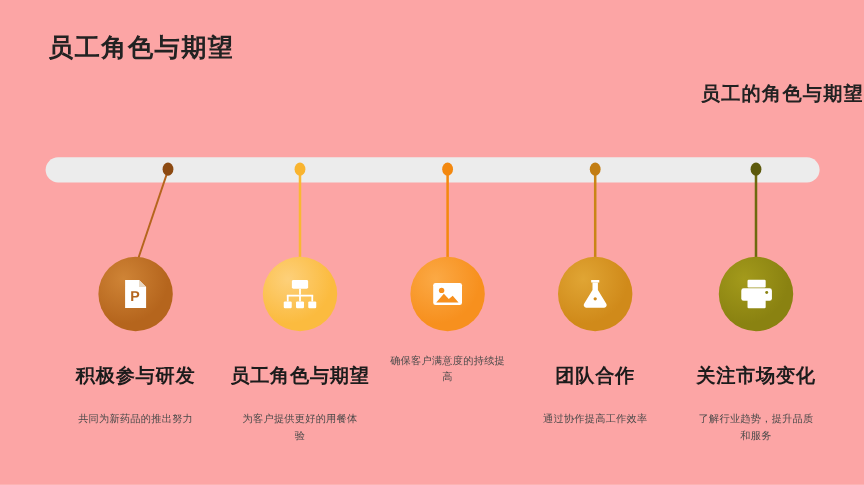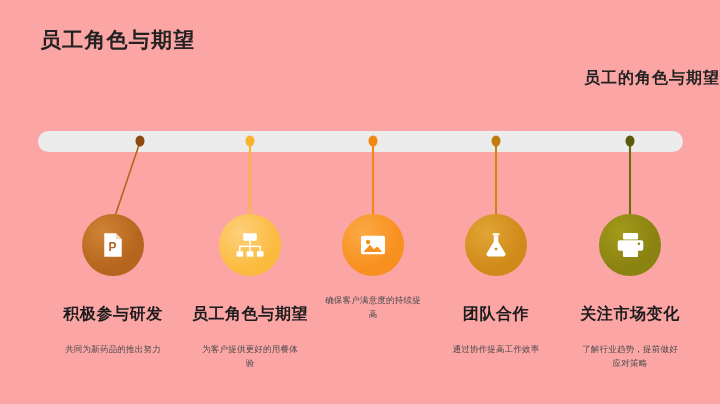--- a/index.html
+++ b/index.html
@@ -202,17 +202,17 @@
           <span>
             <svg width="31" height="30" viewBox="0 0 25 24">
               <rect class="glyph-icon" x="6.4" y="2.4" width="12.2" height="5.2" rx="0.8"></rect>
               <rect class="glyph-icon" x="2.2" y="8.2" width="20.6" height="8.4" rx="1.6"></rect>
               <circle cx="19.3" cy="11" r="1" fill="#8a8211"></circle>
               <rect class="glyph-icon" x="6.4" y="14.4" width="12.2" height="7.2" rx="0.8"></rect>
             </svg>
           </span>
         </div>
         <div class="node-title">关注市场变化</div>
-        <div class="node-desc">了解行业趋势，提前做好应对策略</div>
+        <div class="node-desc">了解行业趋势，提升品质和服务</div>
       </div>
     </div>
 
 </div>
 
 </body></html>

